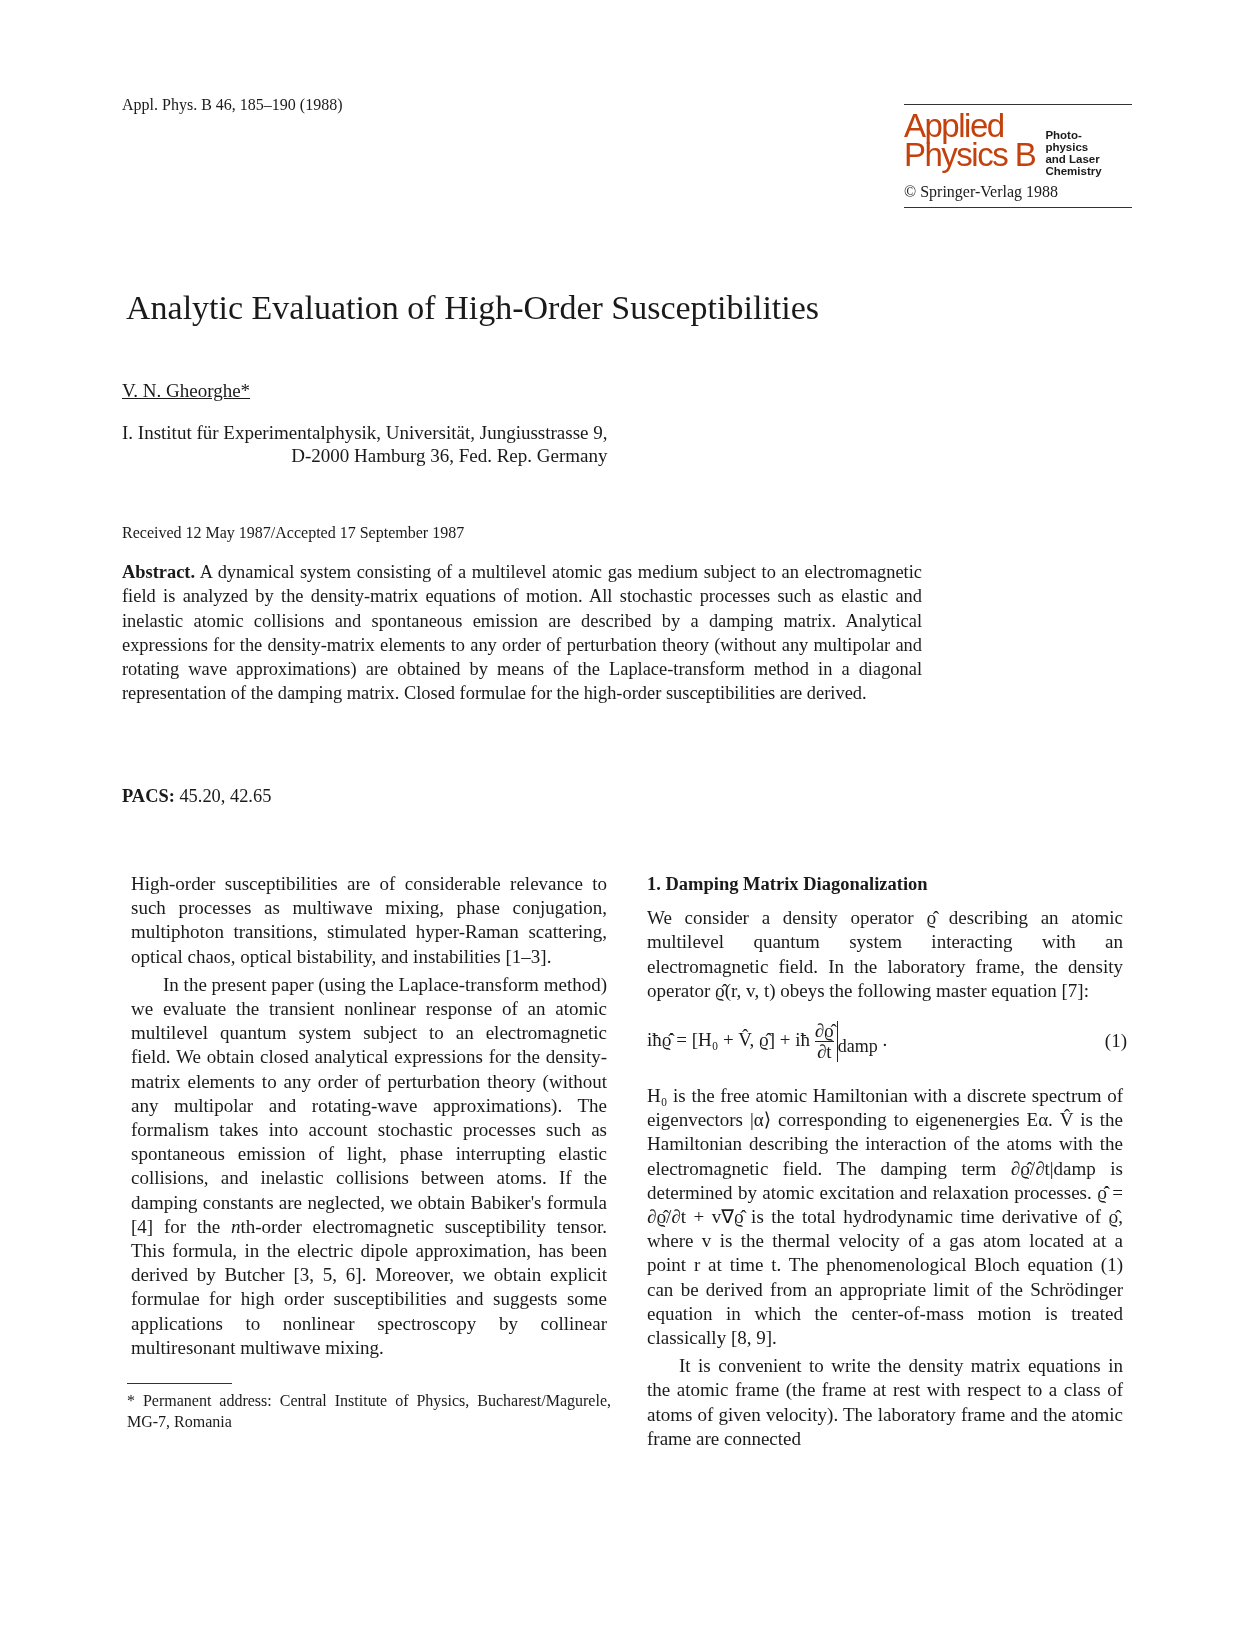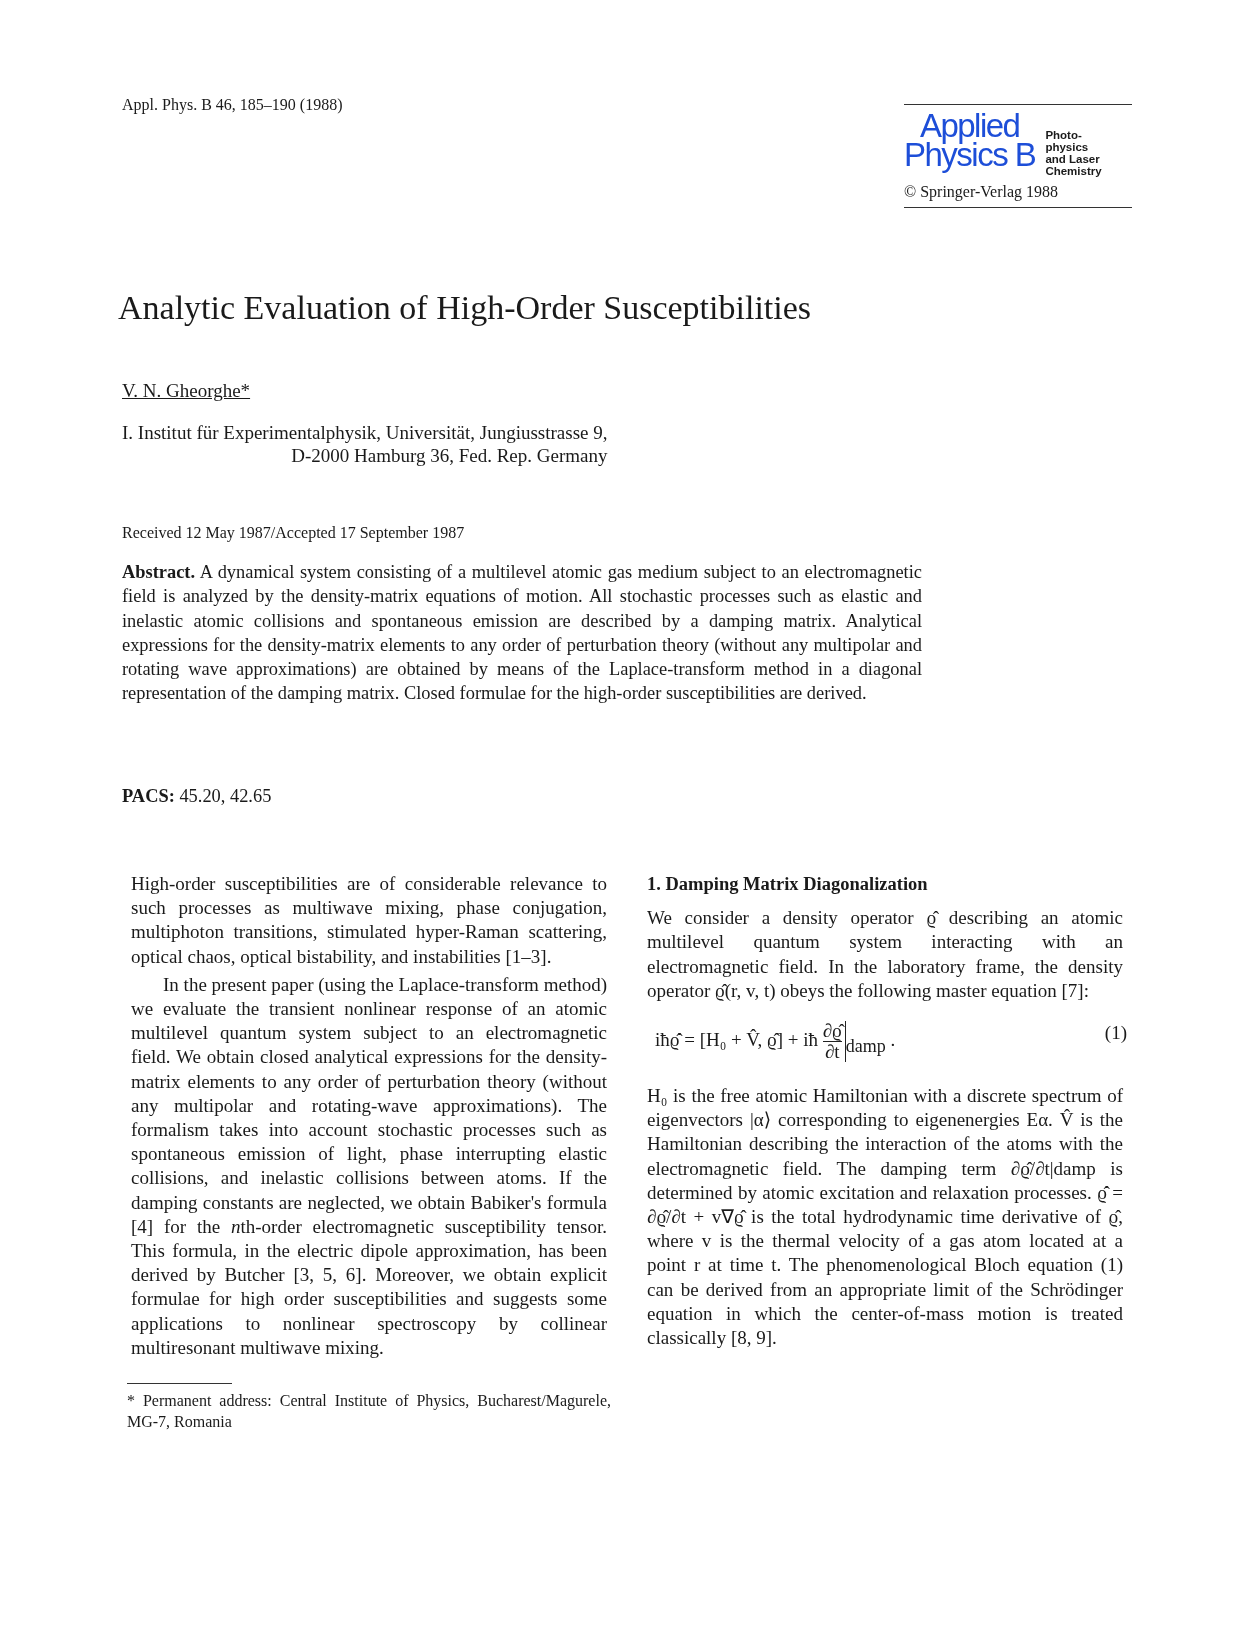--- a/index.html
+++ b/index.html
@@ -3,37 +3,37 @@
 <meta charset="utf-8">
 <style>
   html, body { margin: 0; padding: 0; background: #ffffff; }
   body { width: 1238px; height: 1651px; position: relative; overflow: hidden; color: #1a1a1a; font-family: "Liberation Serif", serif; }
   .abs { position: absolute; }
   .citation { left: 122px; top: 96px; font-size: 16px; }
   .journal-block { left: 904px; top: 104px; width: 228px; }
   .journal-rule-top { border-top: 1.5px solid #333; width: 228px; }
   .journal-rule-bottom { border-top: 1.5px solid #333; width: 228px; margin-top: 6px; }
   .journal-logo { display: flex; align-items: flex-start; margin-top: 6px; }
-  .journal-name { font-family: "Liberation Sans", sans-serif; font-size: 33px; line-height: 29px; letter-spacing: -1.5px; color: #1d4ed8; text-align: center; }
+  .journal-name { font-family: "Liberation Sans", sans-serif; font-size: 33px; line-height: 29px; letter-spacing: -1.5px; color: #c2410c; }
   .journal-sub { font-family: "Liberation Sans", sans-serif; font-weight: bold; font-size: 11.5px; line-height: 12px; margin-left: 10px; margin-top: 18px; }
   .copyright { font-size: 16px; margin-top: 6px; }
-  .title { left: 118px; top: 290px; font-size: 34px; line-height: 36px; width: 900px; }
+  .title { left: 126px; top: 290px; font-size: 34px; line-height: 36px; width: 900px; }
   .author { left: 122px; top: 380px; font-size: 19px; text-decoration: underline; }
   .affil { left: 122px; top: 421px; font-size: 19px; line-height: 23px; text-align: right; }
   .received { left: 122px; top: 524px; font-size: 16px; }
   .abstract { left: 122px; top: 560px; width: 800px; font-size: 18.4px; line-height: 24.3px; text-align: justify; }
   .abstract b { font-weight: bold; }
   .pacs { left: 122px; top: 786px; font-size: 18.4px; }
   .col { font-size: 19px; line-height: 24.2px; text-align: justify; width: 484px; }
   .col p { margin: 4px; }
   .indent { text-indent: 32px; }
   .col-left { left: 127px; top: 868px; }
   .col-right { left: 643px; top: 868px; }
   .section-heading { font-weight: bold; font-size: 18.5px; margin-bottom: 10px !important; }
-  .equation { display: flex; justify-content: space-between; margin: 18px 0 22px 12px; font-size: 19px; }
+  .equation { display: flex; justify-content: space-between; align-items: center; margin: 18px 0 22px 4px; font-size: 19px; }
   .frac { display: inline-block; vertical-align: middle; text-align: center; border-right: 1px solid #222; padding-right: 3px; line-height: 20px; }
   .frac .num { border-bottom: 1px solid #222; display: block; }
   .sub { font-size: 18px; vertical-align: -6px; }
   .footnote-rule { left: 127px; top: 1383px; width: 105px; border-top: 1px solid #333; }
   .footnote { left: 127px; top: 1390px; width: 484px; font-size: 16px; line-height: 21px; text-align: justify; }
 </style>
 </head>
 <body>
 
 <div class="abs citation">Appl. Phys. B 46, 185–190 (1988)</div>
@@ -95,13 +95,14 @@
       <span>iħϱ̂̇ = [H₀ + V̂, ϱ̂] + iħ</span>
       <span class="frac">
         <span class="num">∂ϱ̂</span>
         <span>∂t</span>
       </span><span class="sub">damp</span>
       <span>.</span>
     </span>
     <span>(1)</span>
   </div>
   <p>H₀ is the free atomic Hamiltonian with a discrete spectrum of eigenvectors |α⟩ corresponding to eigenenergies Eα. V̂ is the Hamiltonian describing the interaction of the atoms with the electromagnetic field. The damping term ∂ϱ̂/∂t|damp is determined by atomic excitation and relaxation processes. ϱ̂̇ = ∂ϱ̂/∂t + v∇ϱ̂ is the total hydrodynamic time derivative of ϱ̂, where v is the thermal velocity of a gas atom located at a point r at time t. The phenomenological Bloch equation (1) can be derived from an appropriate limit of the Schrödinger equation in which the center-of-mass motion is treated classically [8, 9].</p>
+  <p class="indent">It is convenient to write the density matrix equations in the atomic frame (the frame at rest with respect to a class of atoms of given velocity). The laboratory frame and the atomic frame are connected</p>
 </div>
 
 </body></html>

